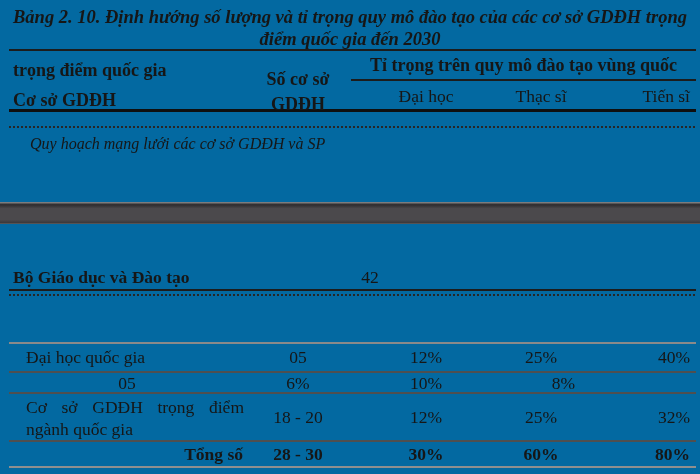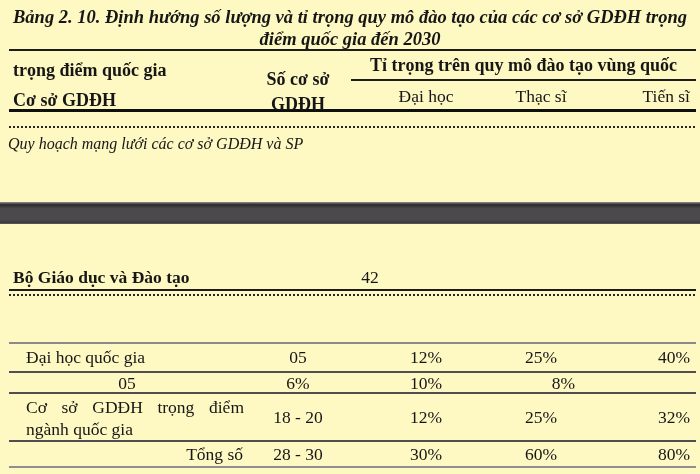--- a/index.html
+++ b/index.html
@@ -1,17 +1,17 @@
 <!DOCTYPE html>
 <html><head>
 <meta charset="utf-8">
 <style>
   html,body{margin:0;padding:0;}
   body{width:700px;height:474px;background:#ffffff;font-family:"Liberation Serif","DejaVu Serif",serif;color:#161616;}
-  .page{position:relative;width:700px;height:474px;overflow:hidden;background:#fef9c3;}
+  .page{position:relative;width:700px;height:474px;overflow:hidden;background:#0369a1;}
 
   
   .caption{position:absolute;top:7px;left:0;right:0;text-align:center;
            font-weight:bold;font-style:italic;font-size:18.5px;line-height:21.5px;}
   .caption span{display:block;}
 
   
   .t1-header{position:absolute;top:49px;left:9px;width:687px;height:58px;
              border-top:2px solid #1c1c1c;border-bottom:3px solid #0f0f0f;
              display:flex;font-weight:bold;font-size:18px;}
@@ -26,21 +26,21 @@
   .h-sub .sc5{text-align:right;padding-right:6px;}
 
   
   .dotted-line{position:absolute;left:9px;width:687px;height:2px;
                background-image:repeating-linear-gradient(to right,#262626 0 2px,transparent 2px 4px);}
   .l1{top:126px;}
   .l3{top:294px;}
   .solid-line{position:absolute;left:9px;width:687px;height:2px;background:#1c1c1c;}
   .l2{top:289px;}
 
-  .note{position:absolute;top:135px;left:8px;font-style:italic;font-size:16px;}
+  .note{position:absolute;top:135px;left:30px;font-style:italic;font-size:16px;}
 
   
   .page-break-bar{position:absolute;top:202px;left:0;width:700px;height:22px;
                   background:linear-gradient(180deg,#8f8f8f 0%,#2d2b2d 12%,#4b494c 30%,#4b494c 80%,#3a383a 95%,#6a6a6a 100%);}
 
   
   .moe-row{position:absolute;top:267px;left:13px;right:5px;height:21px;font-size:17.5px;}
   .moe-label{font-weight:bold;}
   .moe-count{position:absolute;left:340px;width:34px;text-align:center;}
 
@@ -52,21 +52,21 @@
   .t2-row .c1{padding-left:17px;}
   .t2-row .c2{text-align:center;}
   .t2-row .c3{text-align:center;}
   .t2-row .c4{text-align:center;}
   .t2-row .c5{text-align:right;padding-right:6px;}
   .r1{height:29px;border-bottom:2px solid #4f4f4f;}
   .r2{height:21px;border-bottom:2px solid #4f4f4f;}
   .r3{height:48px;border-bottom:2px solid #4f4f4f;}
   .r3 .c1{line-height:22px;padding-top:1px;}
   .r3 .jline{display:block;width:218px;text-align:justify;text-align-last:justify;}
-  .r4{height:24px;font-weight:normal;}
+  .r4{height:24px;font-weight:bold;}
   .r4 .c1{text-align:right;padding-left:0;padding-right:2px;}
 </style>
 </head>
 <body>
 
 <div class="page">
 
   <div class="caption">
     <span>Bảng 2. 10. Định hướng số lượng và tỉ trọng quy mô đào tạo của các cơ sở GDĐH trọng</span>
     <span>điểm quốc gia đến 2030</span>

